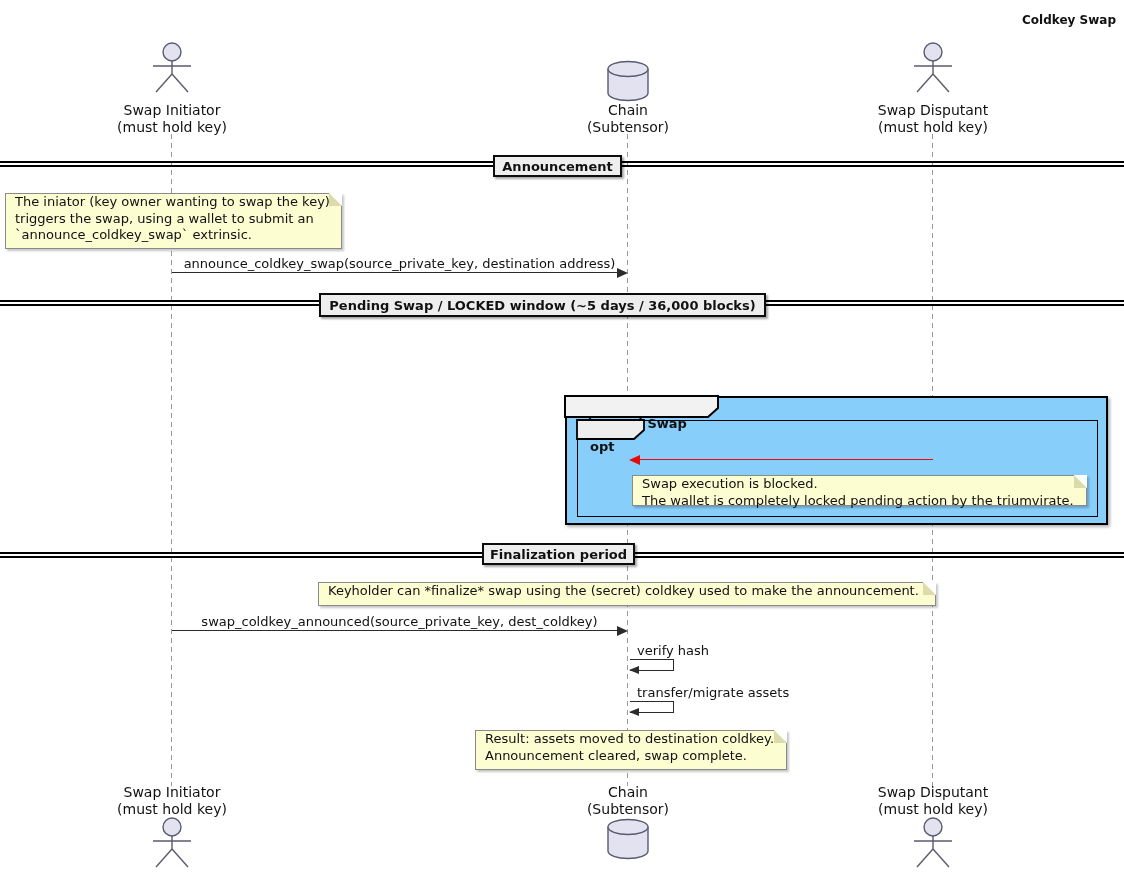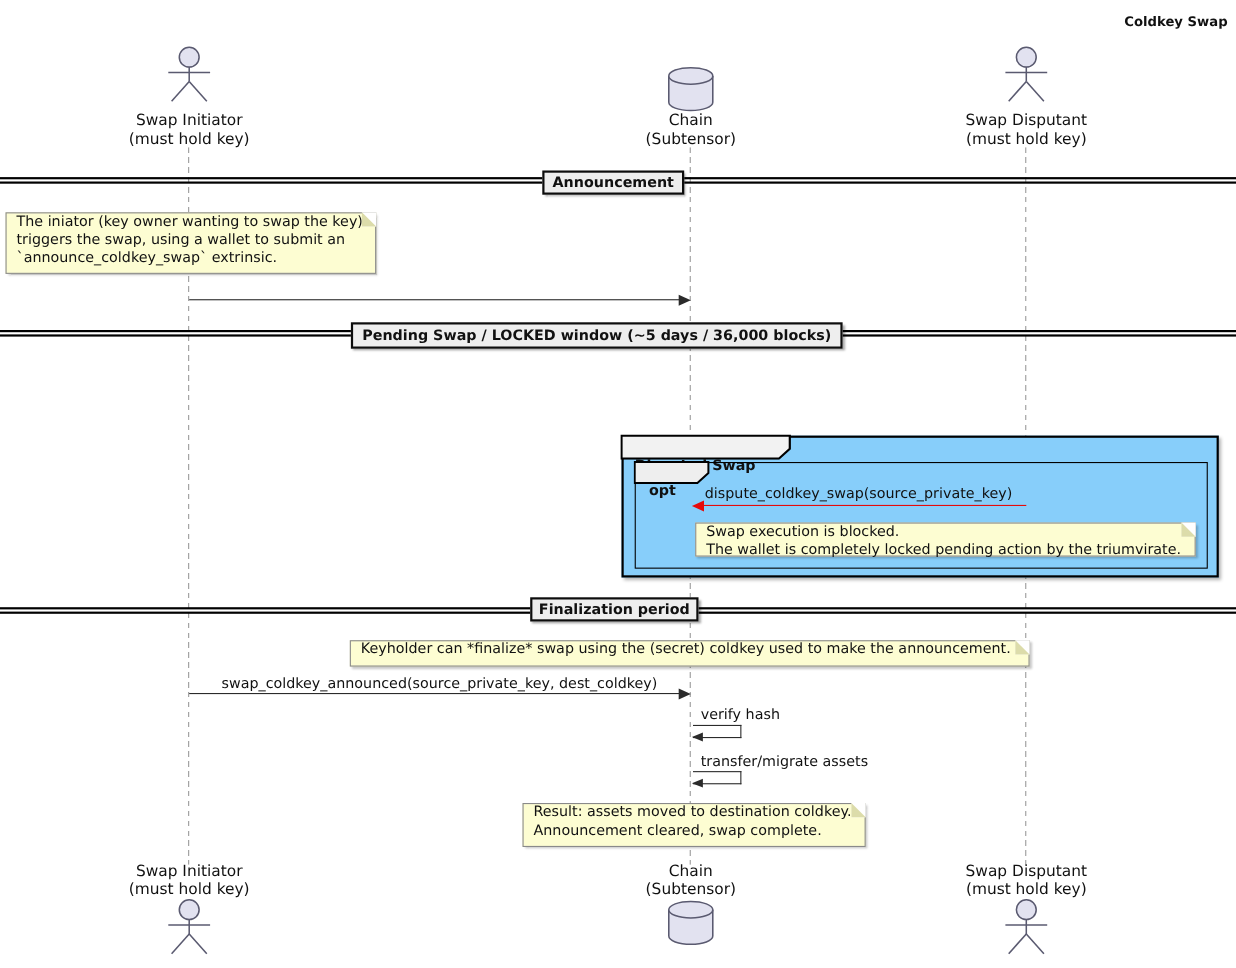--- a/index.html
+++ b/index.html
@@ -95,41 +95,41 @@
   <div class="abs divline" style="top:161px;"></div>
   <div class="abs divline" style="top:165px;"></div>
   <div class="abs divbox" style="left:493px;top:155px;width:129px;height:22px;">Announcement</div>
 
   <div class="abs note" style="left:5px;top:193px;width:337px;height:56px;">
     <div class="note-line">The iniator (key owner wanting to swap the key)</div>
     <div class="note-line">triggers the swap, using a wallet to submit an</div>
     <div class="note-line">`announce_coldkey_swap` extrinsic.</div>
   </div>
 
+  <div class="abs msg-label" style="left:172px;top:256px;width:455px;">announce_coldkey_swap(source_private_key, destination address)</div>
   <div class="abs arrow-line" style="left:172px;top:272px;width:446px;"></div>
   <div class="abs arrow-head-right" style="left:617px;top:268px;"></div>
 
   <div class="abs divline" style="top:300px;"></div>
   <div class="abs divline" style="top:304px;"></div>
   <div class="abs divbox" style="left:319px;top:293px;width:447px;height:24px;">Pending Swap / LOCKED window (~5 days / 36,000 blocks)</div>
 
 
   <div class="abs group-box" style="left:565px;top:396px;width:543px;height:129px;"></div>
   <svg class="abs" style="left:564px;top:395px;" width="156" height="23" viewBox="0 0 156 23">
     <polygon points="1,1 154,1 154,13 144,22 1,22" fill="#F2F2F2" stroke="#000" stroke-width="2"></polygon>
   </svg>
   <div class="abs tab-text" style="left:577px;top:398px;">Disputed Swap</div>
 
   <div class="abs opt-box" style="left:577px;top:420px;width:521px;height:97px;"></div>
   <svg class="abs" style="left:576px;top:419px;" width="70" height="22" viewBox="0 0 70 22">
     <polygon points="1,1 68,1 68,11 58,20 1,20" fill="#EEEEEE" stroke="#000" stroke-width="1.8"></polygon>
   </svg>
   <div class="abs tab-text" style="left:590px;top:421px;">opt</div>
 
-  <div class="abs msg-label" style="left:630px;top:442px;width:301px;">dispute_coldkey_swap(source_private_key)</div>
   <div class="abs red">
     <div class="abs arrow-line" style="left:640px;top:459px;width:293px;"></div>
   </div>
   <div class="abs arrow-head-left red" style="left:629px;top:455px;"></div>
 
   <div class="abs note" style="left:632px;top:475px;width:455px;height:31px;">
     <div class="note-line">Swap execution is blocked.</div>
     <div class="note-line">The wallet is completely locked pending action by the triumvirate.</div>
   </div>
 

